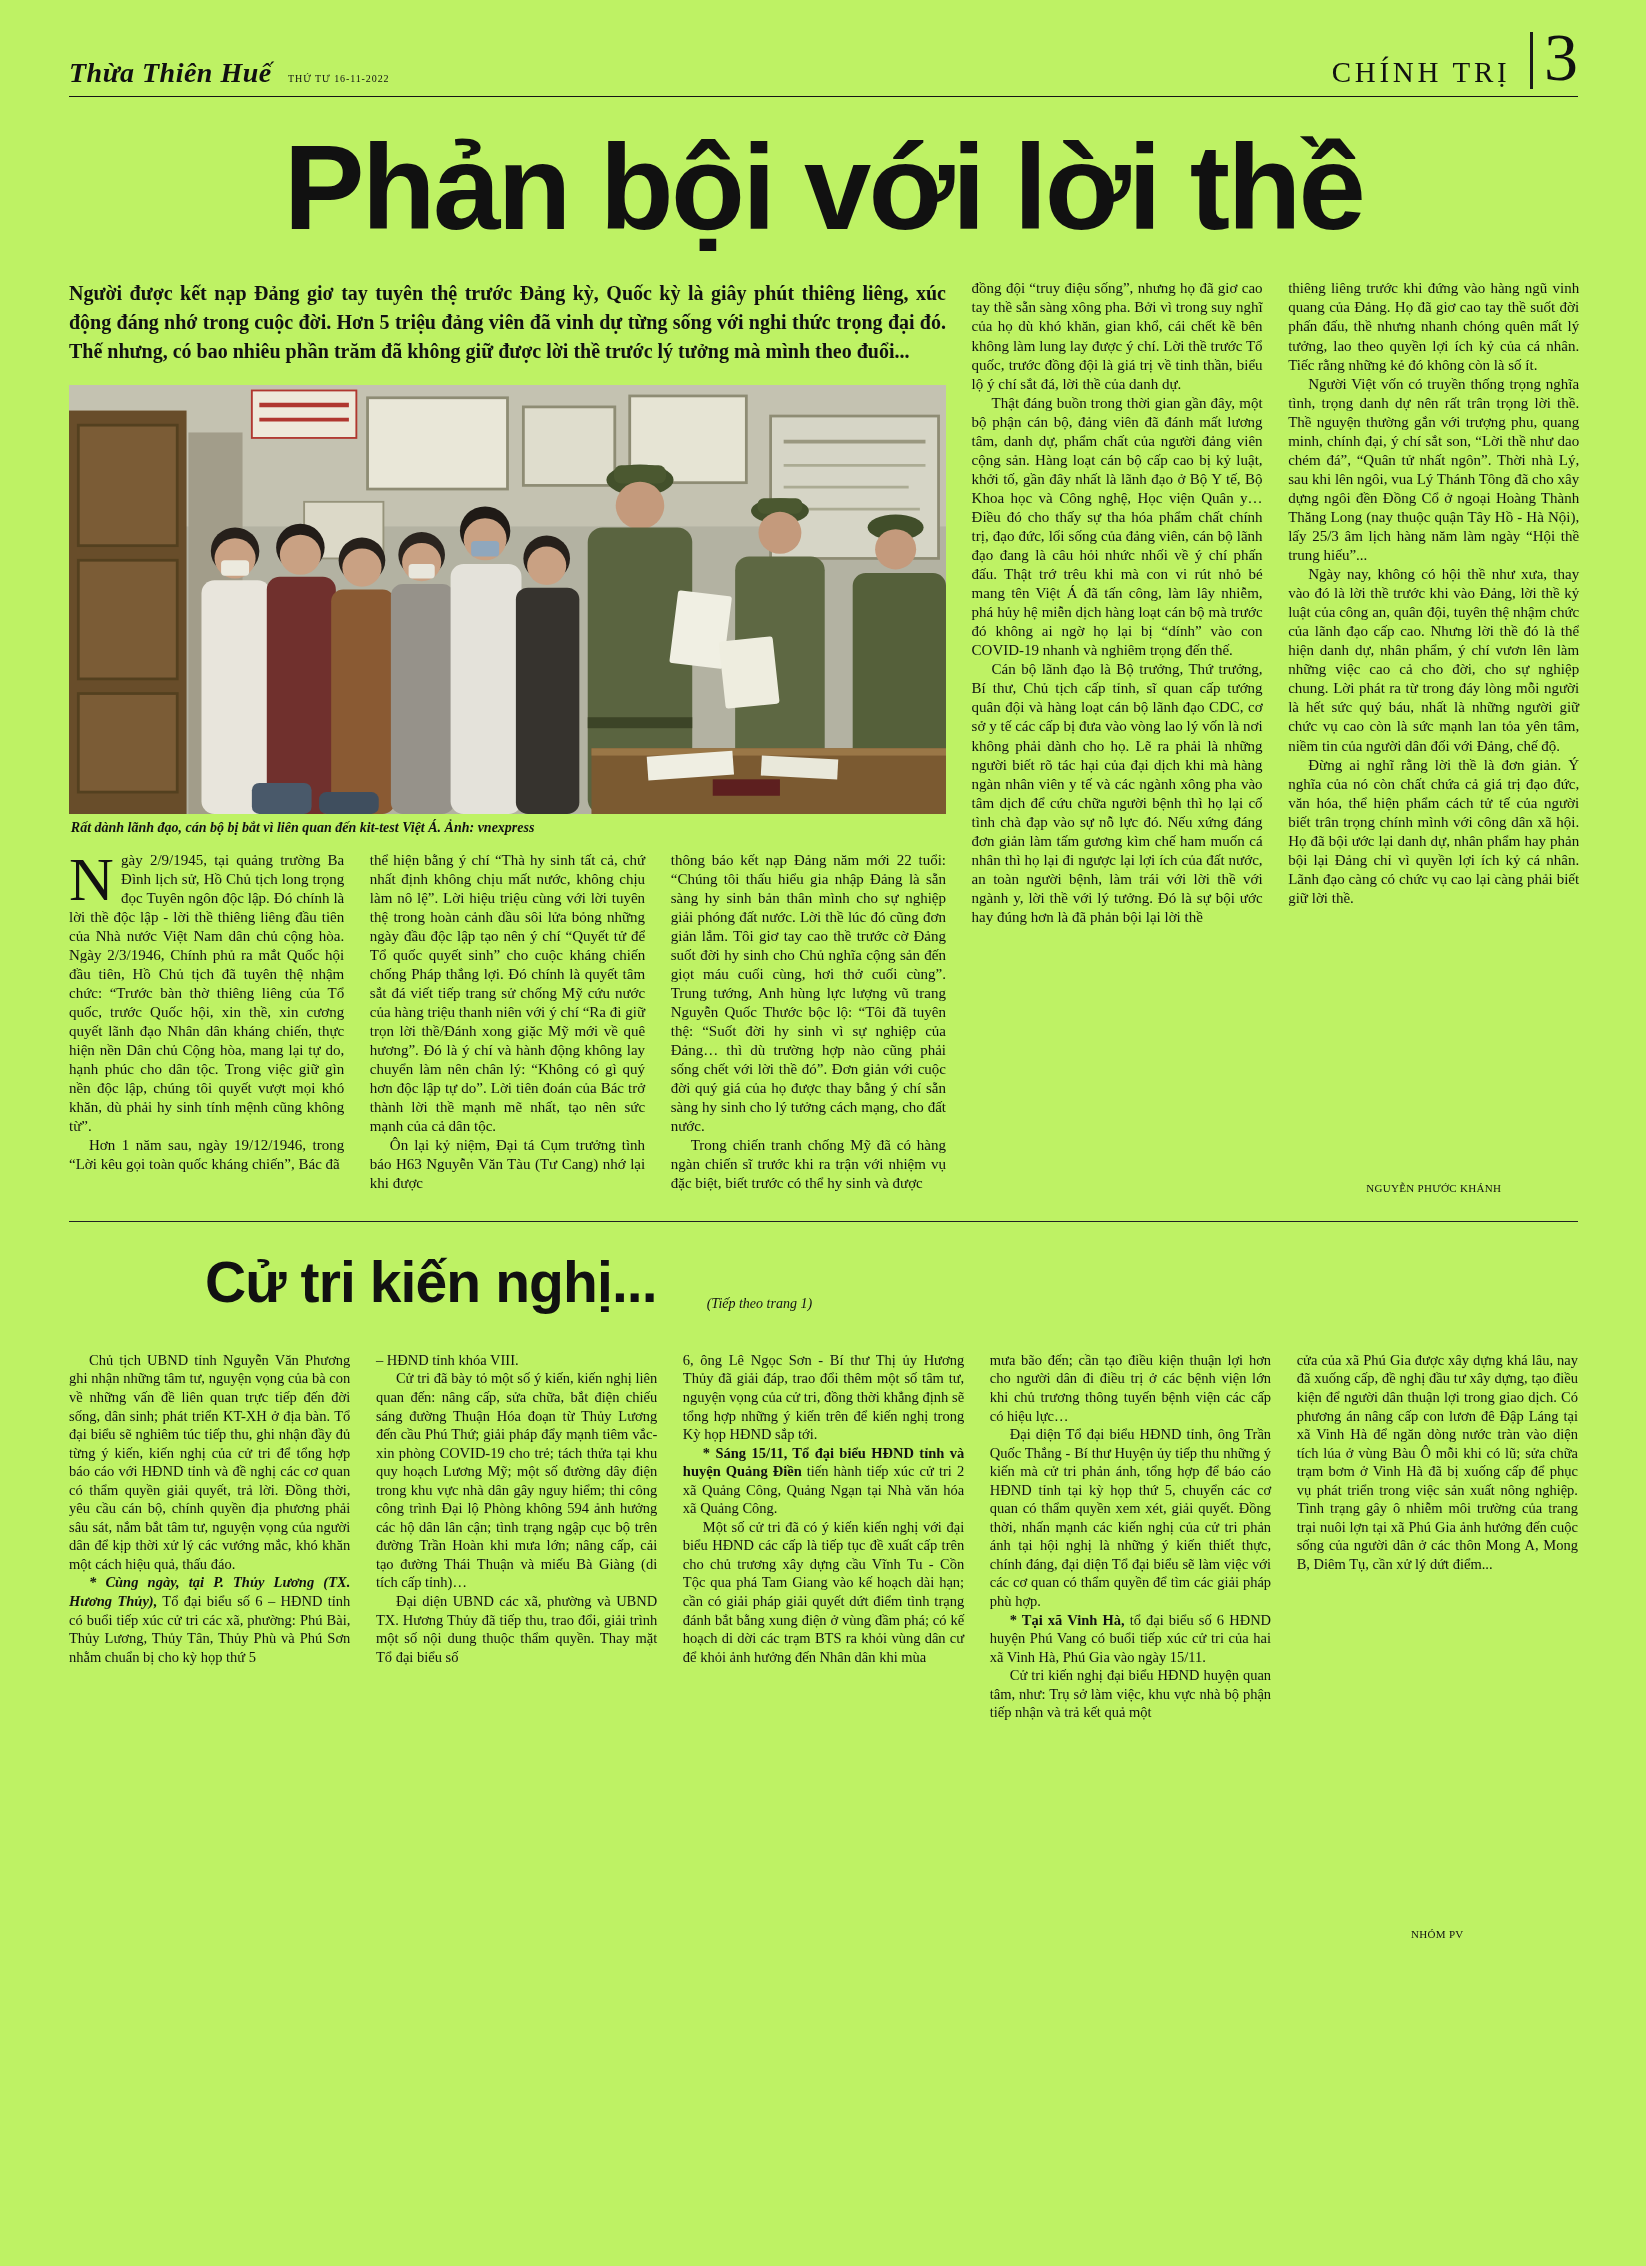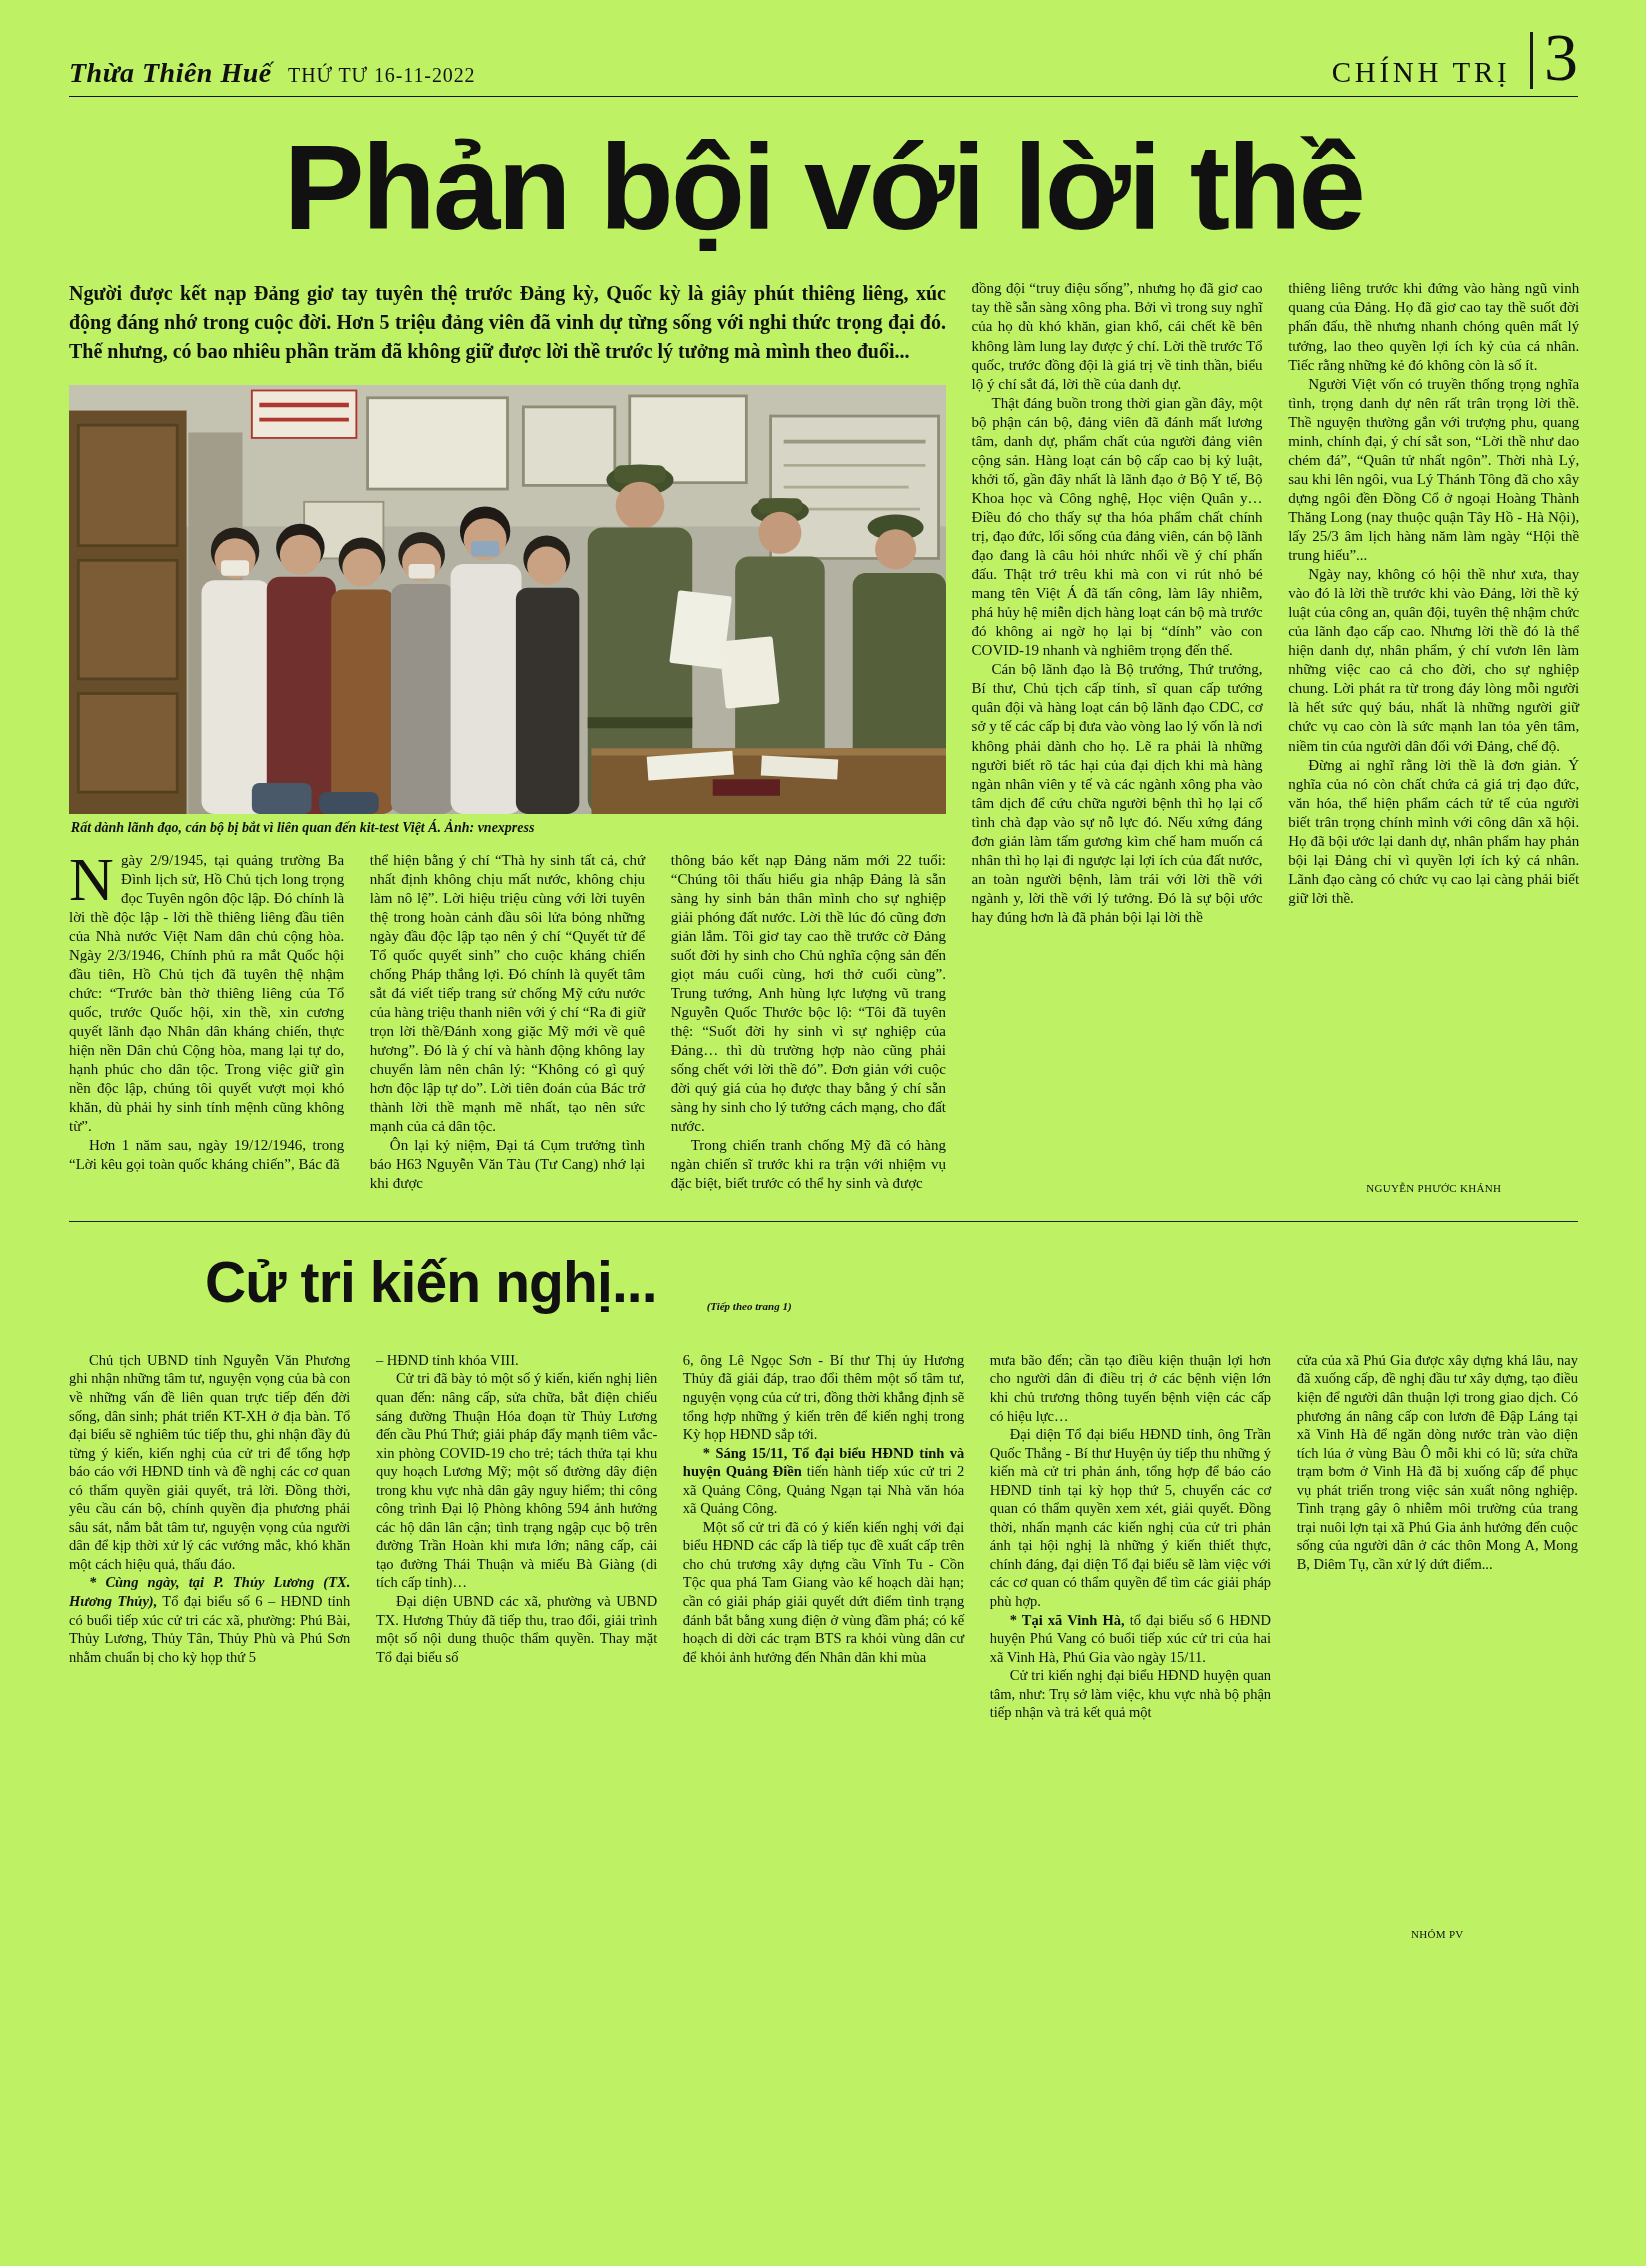--- a/index.html
+++ b/index.html
@@ -7,21 +7,21 @@
   .page {
     width: 1647px; height: 2267px; margin: 0 auto; position: relative;
     background: #bef264; color: #111;
     font-family: "Liberation Serif", serif;
     padding: 27.4px 69px 37px; overflow: hidden;
   }
   
   .page-header { display: flex; justify-content: space-between; align-items: flex-end; }
   .mast-left { display: flex; align-items: baseline; gap: 16.4px; }
   .masthead { font-size: 28px; font-weight: bold; font-style: italic; letter-spacing: 0.5px; }
-  .date { font-size: 20px; letter-spacing: 0.9px; }
+  .date { font-size: 10px; letter-spacing: 0.9px; }
   .mast-right { display: flex; align-items: flex-end; }
   .section { font-size: 29px; letter-spacing: 3.7px; }
   .vbar { width: 2.7px; height: 57px; background: #1a1a1a; margin: 0 11px 0 20px; }
   .pagenum { font-size: 68px; line-height: .9; }
   .header-rule { border-top: 1.8px solid #151515; margin-top: 7.3px; }
   
   .main-headline {
     font-family: "Liberation Sans", sans-serif; font-weight: bold;
     font-size: 121px; letter-spacing: -2.7px; line-height: 1.12;
     text-align: center; margin: 23px 0 24px;
@@ -37,21 +37,21 @@
   .dropcap { float: left; font-size: 62px; line-height: 49px; padding: 4.6px 7.3px 0 0; }
   .col-b { display: flex; flex-direction: column; }
   .byline { margin-top: auto; text-align: center; font-weight: normal; font-size: 11px; padding-top: 14.6px; letter-spacing: 0.3px; }
   .article-divider { border-top: 1.4px solid #222; margin: 27.4px 0 0; }
   
   .second-head { display: flex; align-items: flex-end; gap: 42px; margin: 24px 0 24px 128px; }
   .second-headline {
     font-family: Liberation Sans, sans-serif; font-weight: bold;
     font-size: 57px; letter-spacing: -0.9px; margin: 8px; line-height: 1;
   }
-  .continuation { font-size: 11px; font-weight: bold; font-style: italic; padding-bottom: 7.3px; }
+  .continuation { font-size: 14px; font-weight: normal; font-style: italic; padding-bottom: 7.3px; }
   .five-cols { display: grid; grid-template-columns: repeat(5, 1fr); column-gap: 25.6px; min-height: 589px; margin-top: 32px; }
   .second-article .bodycol p { font-size: 14.5px; line-height: 1.28; }
   .col-last { display: flex; flex-direction: column; }
   .lead-in { font-weight: bold; }
   .lead-in.italic { font-style: italic; }
 </style>
 </head>
 <body>
 
 <div class="page">

